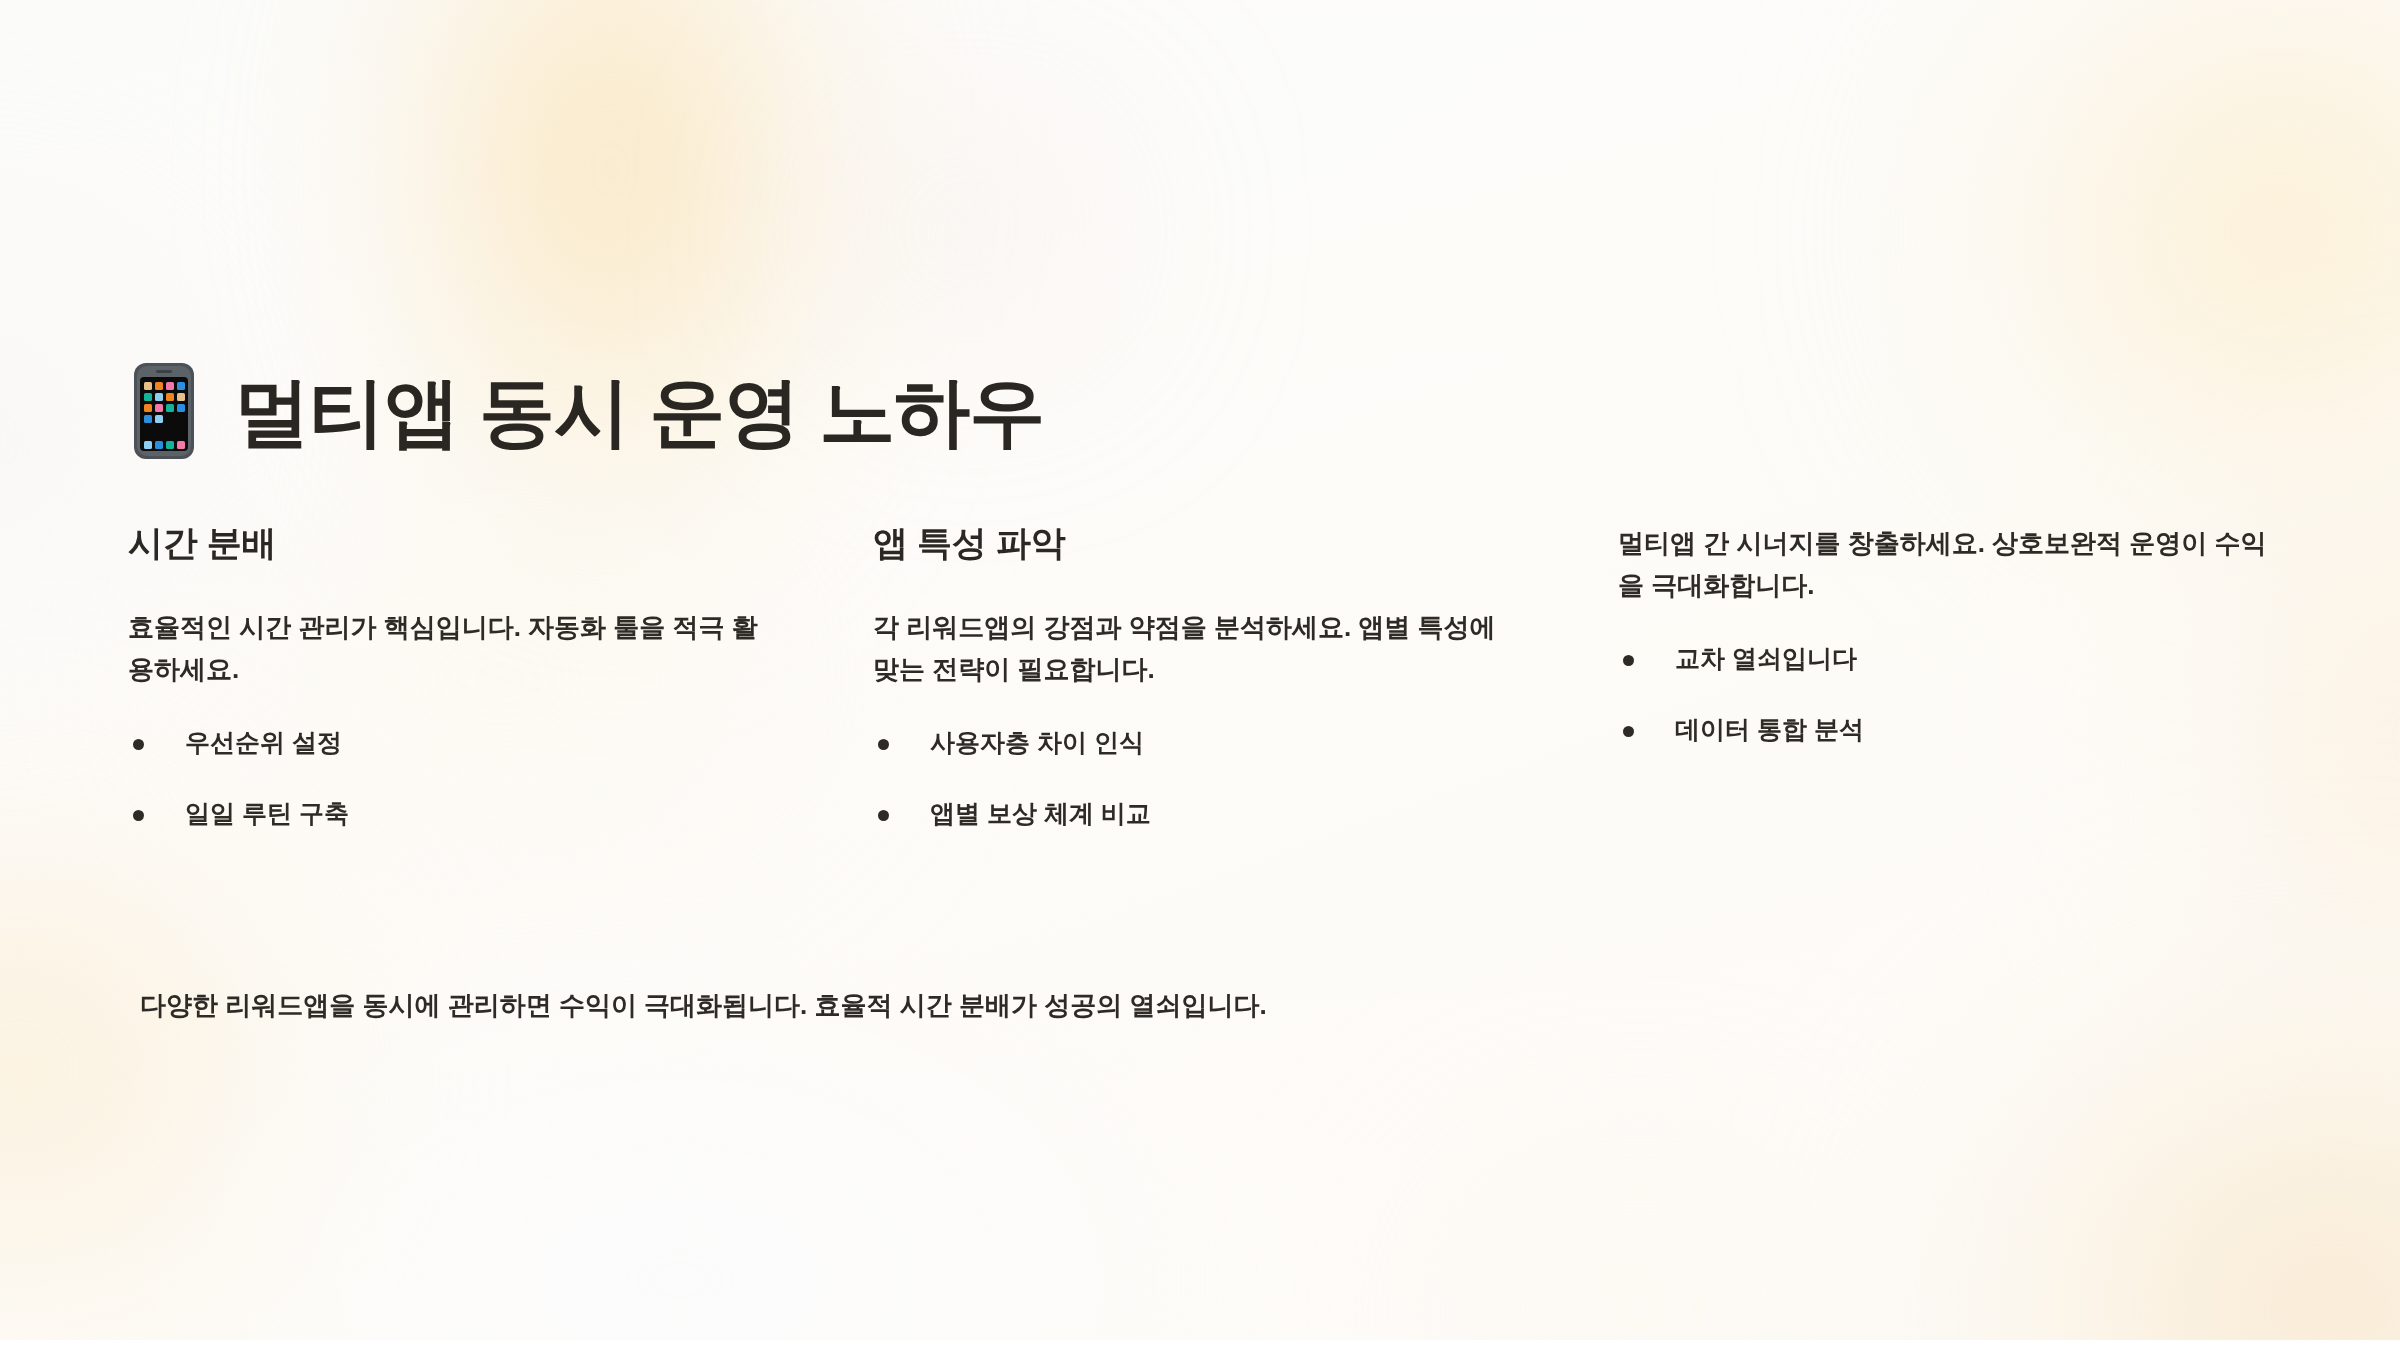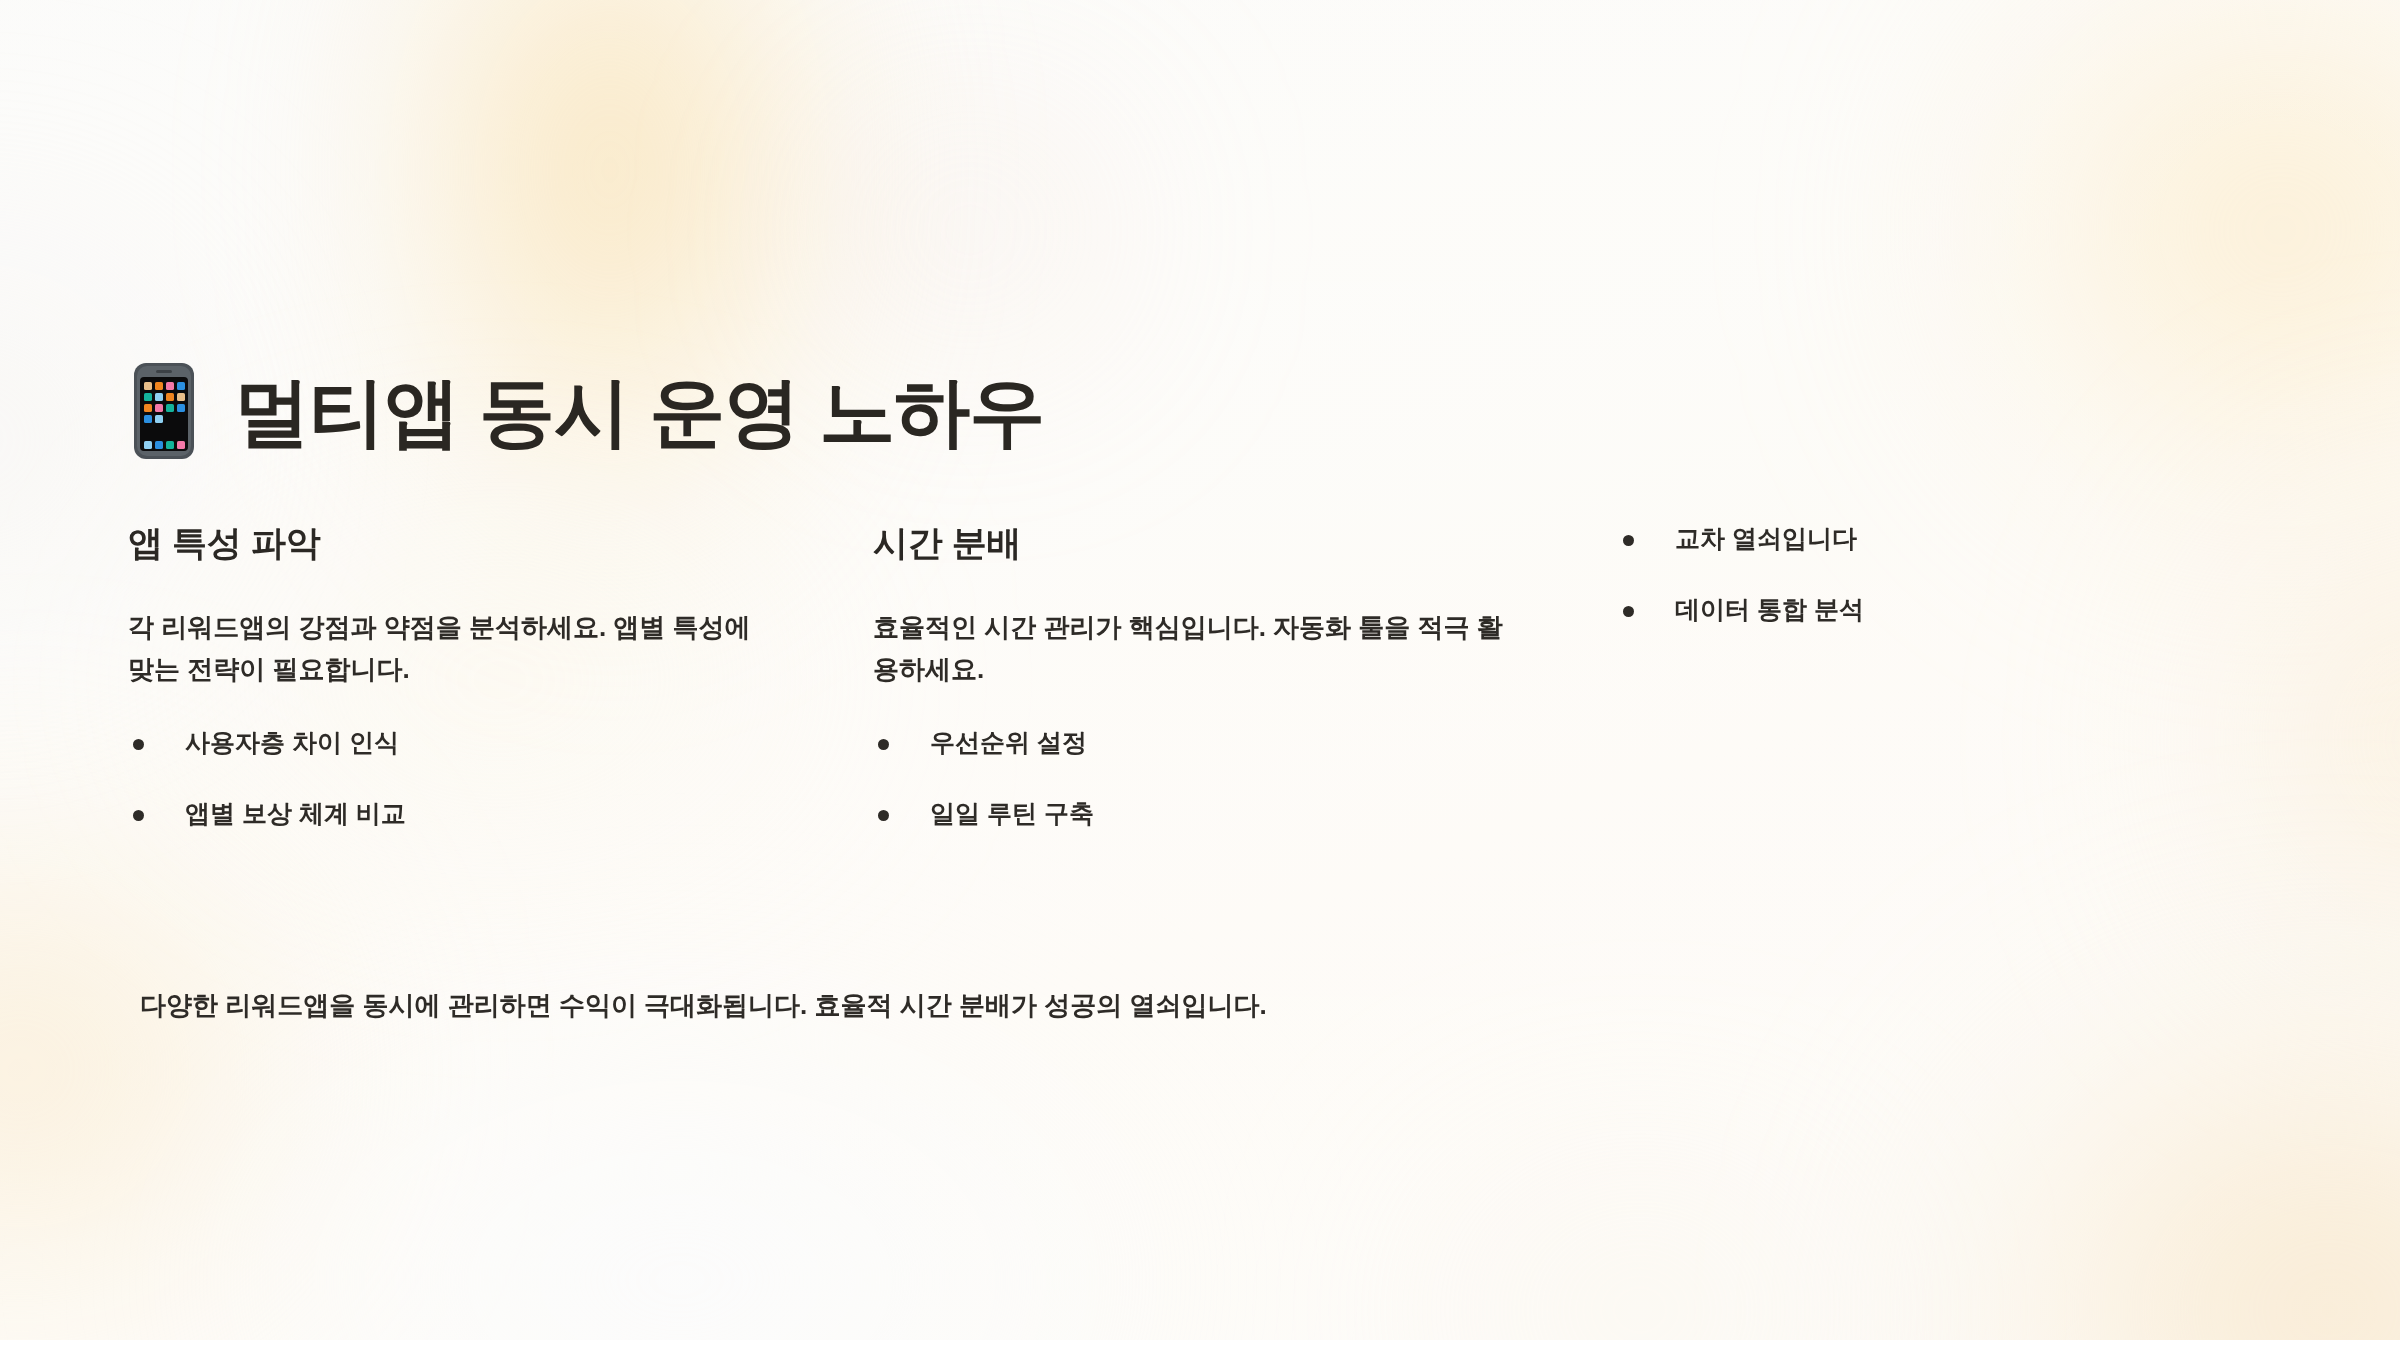--- a/index.html
+++ b/index.html
@@ -240,60 +240,61 @@
           <rect x="38" y="80" width="8" height="8" rx="1.6" fill="#14b39b"></rect>
           <rect x="49" y="80" width="8" height="8" rx="1.6" fill="#f478a8"></rect>
         </svg>
       </span>
       <h1 class="slide-title">멀티앱 동시 운영 노하우</h1>
     </div>
 
     <div class="columns">
 
       <div class="col">
+        <h2 class="col-heading">시간 분배</h2>
+        <p class="col-body">효율적인 시간 관리가 핵심입니다. 자동화 툴을 적극 활용하세요.</p>
+        <ul class="col-list">
+          <li>
+            <span class="bullet-dot"></span>
+            <span class="bullet-text">우선순위 설정</span>
+          </li>
+          <li>
+            <span class="bullet-dot"></span>
+            <span class="bullet-text">일일 루틴 구축</span>
+          </li>
+        </ul>
+      </div>
+
+      <div class="col">
         <h2 class="col-heading">앱 특성 파악</h2>
         <p class="col-body">각 리워드앱의 강점과 약점을 분석하세요. 앱별 특성에 맞는 전략이 필요합니다.</p>
         <ul class="col-list">
           <li>
             <span class="bullet-dot"></span>
             <span class="bullet-text">사용자층 차이 인식</span>
           </li>
           <li>
             <span class="bullet-dot"></span>
             <span class="bullet-text">앱별 보상 체계 비교</span>
           </li>
         </ul>
       </div>
 
       <div class="col">
-        <h2 class="col-heading">시간 분배</h2>
-        <p class="col-body">효율적인 시간 관리가 핵심입니다. 자동화 툴을 적극 활용하세요.</p>
+        <p class="col-body">멀티앱 간 시너지를 창출하세요. 상호보완적 운영이 수익을 극대화합니다.</p>
         <ul class="col-list">
           <li>
             <span class="bullet-dot"></span>
-            <span class="bullet-text">우선순위 설정</span>
-          </li>
-          <li>
-            <span class="bullet-dot"></span>
-            <span class="bullet-text">일일 루틴 구축</span>
+            <span class="bullet-text">교차 열쇠입니다</span>
+          </li>
+          <li>
+            <span class="bullet-dot"></span>
+            <span class="bullet-text">데이터 통합 분석</span>
           </li>
         </ul>
       </div>
 
-      <div class="col">
-        <ul class="col-list">
-          <li>
-            <span class="bullet-dot"></span>
-            <span class="bullet-text">교차 열쇠입니다</span>
-          </li>
-          <li>
-            <span class="bullet-dot"></span>
-            <span class="bullet-text">데이터 통합 분석</span>
-          </li>
-        </ul>
-      </div>
-
     </div>
 
     <p class="footer-note">다양한 리워드앱을 동시에 관리하면 수익이 극대화됩니다. 효율적 시간 분배가 성공의 열쇠입니다.</p>
 
   </div>
 </div>
 
 </body></html>

